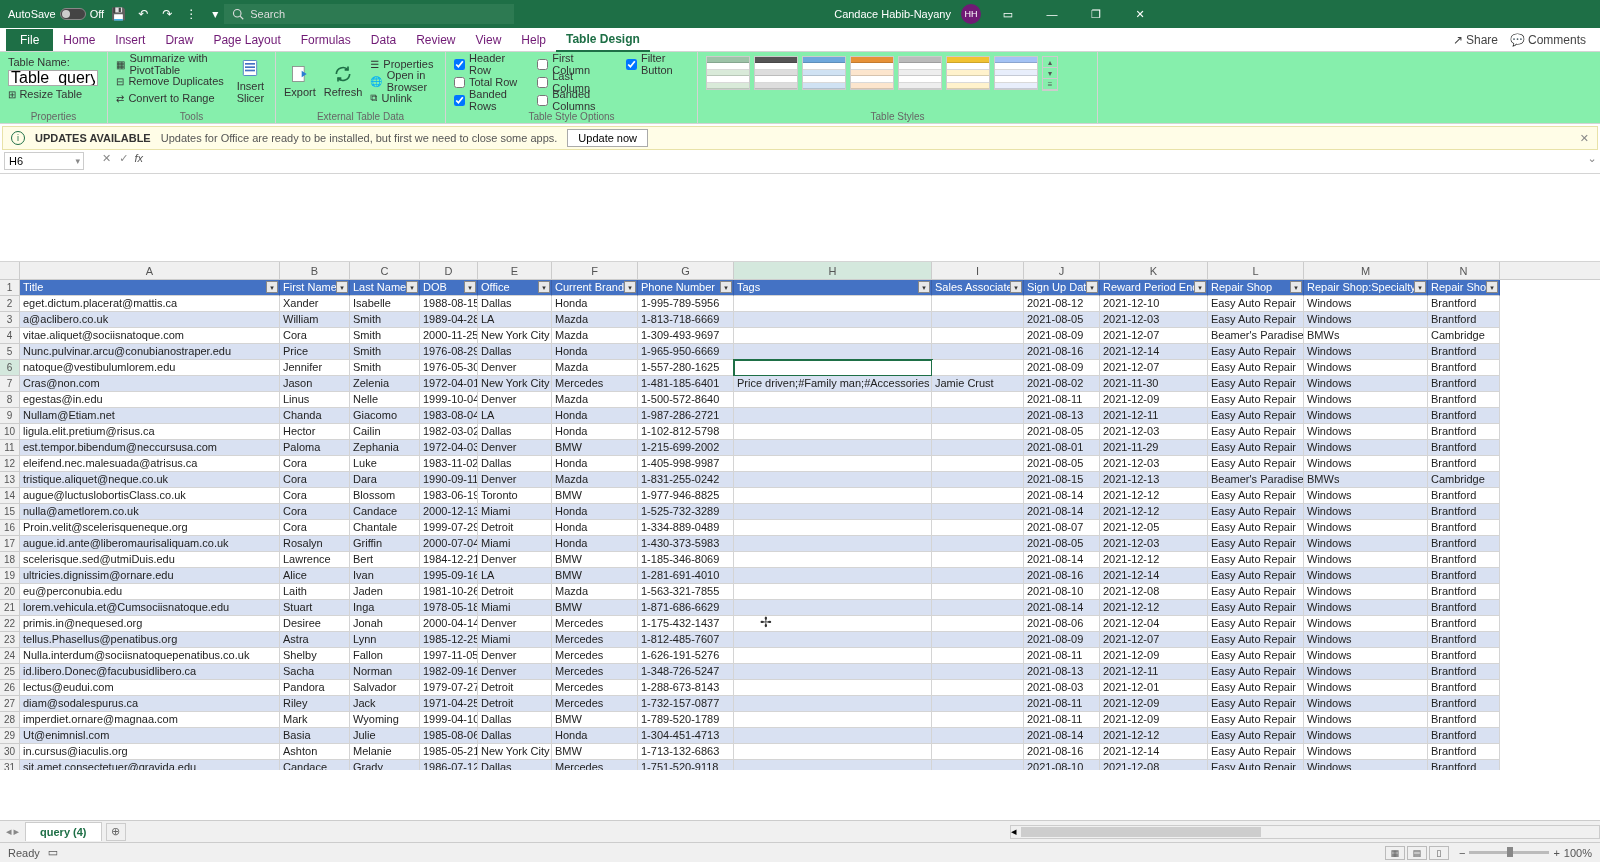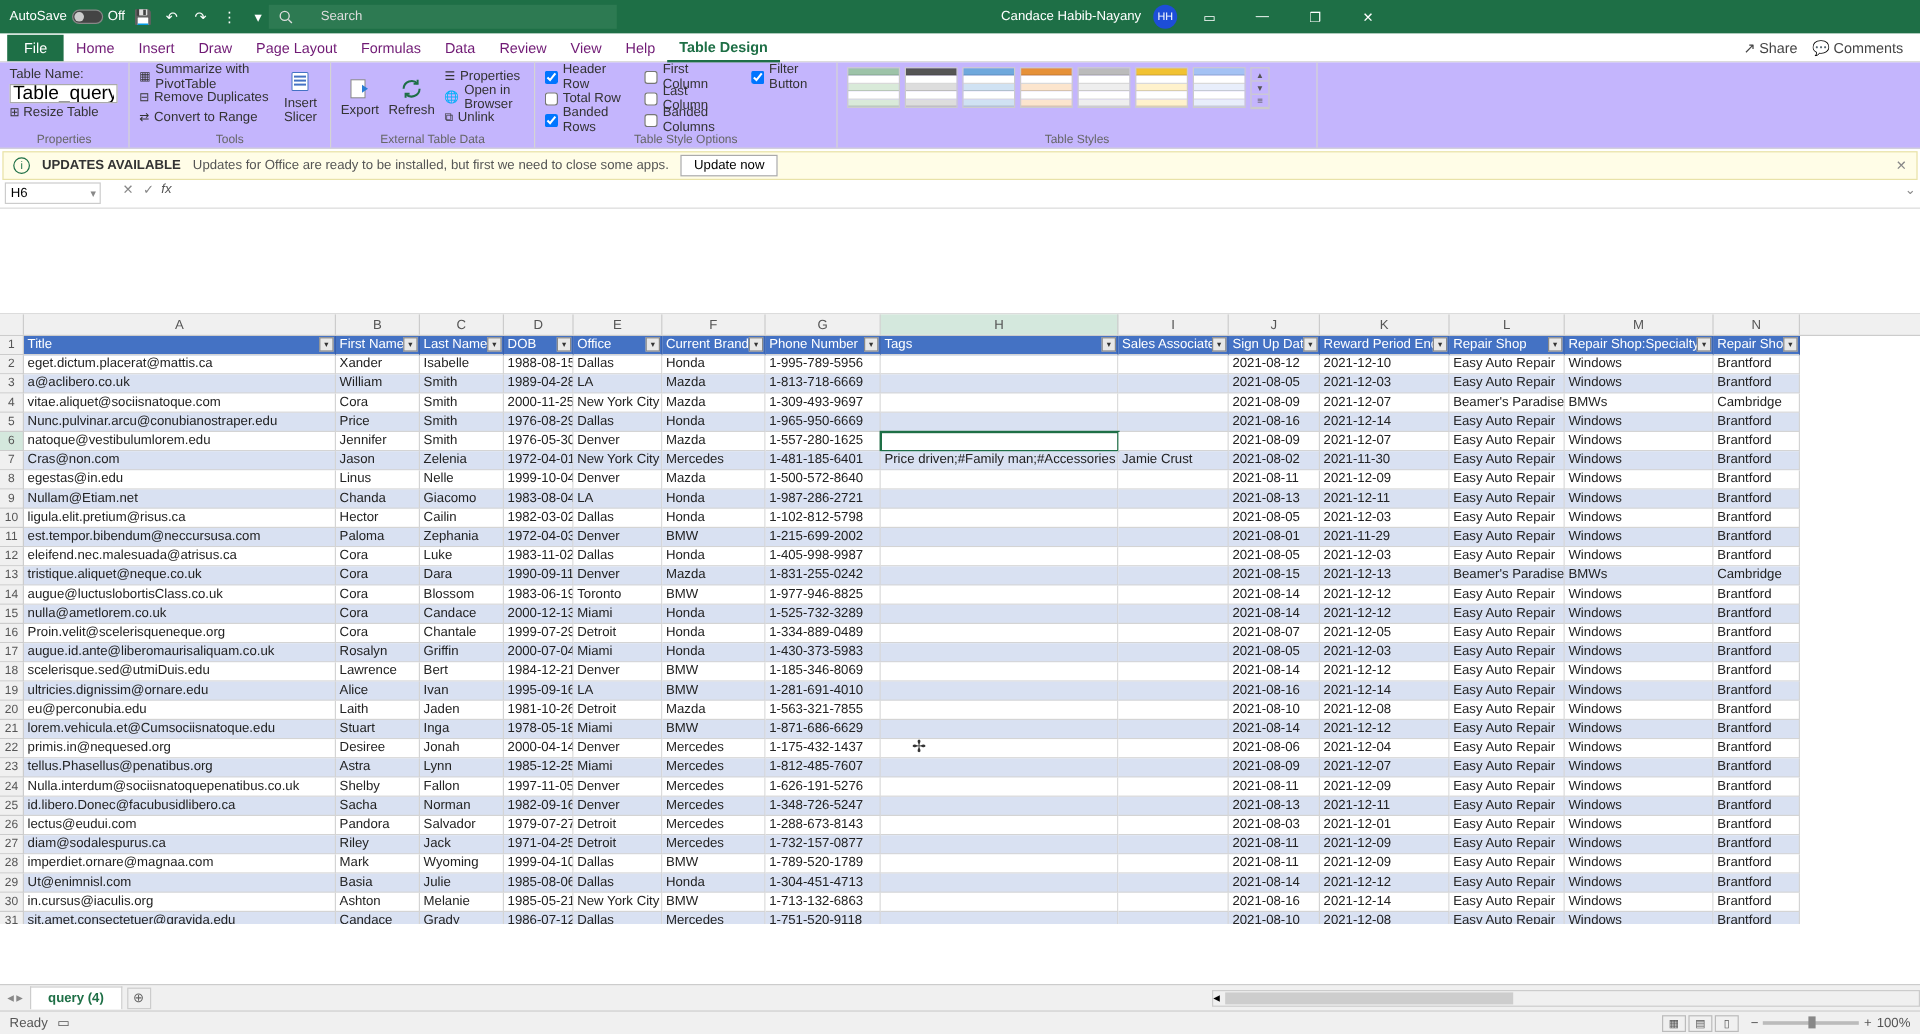--- a/index.html
+++ b/index.html
@@ -4,32 +4,32 @@
 <style>
 *{margin:0;padding:0;box-sizing:border-box;font-family:"Segoe UI",Arial,sans-serif;font-size:11px;user-select:none}
 body{background:#fff;overflow:hidden;width:1600px;height:862px;position:relative}
 .titlebar{height:28px;background:#1e6f46;display:flex;align-items:center;color:#fff}
 .titlebar .left{display:flex;align-items:center;gap:6px;padding-left:8px}
 .autosave{display:flex;align-items:center;gap:4px;font-size:10px}
 .toggle{width:26px;height:12px;border:1px solid #888;border-radius:6px;background:#444;position:relative}
 .toggle::after{content:"";position:absolute;width:8px;height:8px;background:#ccc;border-radius:50%;top:1px;left:1px}
 .qat-icon{width:18px;height:18px;display:flex;align-items:center;justify-content:center;color:#fff;font-size:12px}
 .titlebar .center{flex:1;text-align:center;font-size:12px}
-.searchbox{width:290px;height:20px;background:#2d7a52;display:flex;align-items:center;padding:0 8px;gap:23px;color:#ddd;font-size:11px;margin-right:320px}
+.searchbox{width:290px;height:20px;background:#2d7a52;display:flex;align-items:center;padding:0 8px;gap:6px;color:#ddd;font-size:11px;margin-right:320px}
 .searchbox svg{width:12px;height:12px}
 .titlebar .right{display:flex;align-items:center;gap:10px;padding-right:10px}
-.avatar{width:20px;height:20px;border-radius:50%;background:#1d4ed8;display:flex;align-items:center;justify-content:center;font-size:9px;color:#fff}
+.avatar{width:20px;height:20px;border-radius:50%;background:#701a75;display:flex;align-items:center;justify-content:center;font-size:9px;color:#fff}
 .winbtn{width:34px;height:20px;display:flex;align-items:center;justify-content:center;color:#fff}
 .ribbon-tabs{height:24px;background:#fff;border-bottom:1px solid #d4d4d4;display:flex;align-items:center;padding-left:6px}
 .ribbon-tabs .tab{padding:4px 10px;font-size:12px;color:#701a75;cursor:pointer}
 .ribbon-tabs .tab.file{background:#1e6f46;color:#fff;padding:4px 14px}
 .ribbon-tabs .tab.active{color:#1e6f46;border-bottom:2px solid #1e6f46;font-weight:600}
 .ribbon-tabs .rightactions{margin-left:auto;display:flex;gap:12px;padding-right:14px;color:#444}
 .ribbon-tabs .rightactions span{display:flex;align-items:center;gap:3px;font-size:12px}
-.ribbon{height:72px;background:#c4b5fd;border-bottom:1px solid #d4d4d4;display:flex}
+.ribbon{height:72px;background:#86efac;border-bottom:1px solid #d4d4d4;display:flex}
 .rgroup{border-right:1px solid #d4d4d4;padding:4px 8px 0 8px;display:flex;flex-direction:column;position:relative}
 .rgroup .gname{position:absolute;bottom:1px;left:0;right:0;text-align:center;font-size:10px;color:#666}
 .prop-body{display:flex;flex-direction:column;gap:2px;font-size:10px;color:#333}
 .prop-body input{width:90px;height:16px;border:1px solid #aaa;font-size:16px;padding:0 2px}
 .prop-link{font-size:10px;color:#333;display:flex;align-items:center;gap:3px}
 .tools-body{display:flex;gap:8px}
 .tools-col{display:flex;flex-direction:column;gap:1px}
 .tool-item{font-size:10px;color:#333;display:flex;align-items:center;gap:4px;height:16px}
 .bigbtn{display:flex;flex-direction:column;align-items:center;justify-content:center;width:44px;font-size:10px;color:#333;gap:2px}
 .bigbtn svg{width:20px;height:20px}

